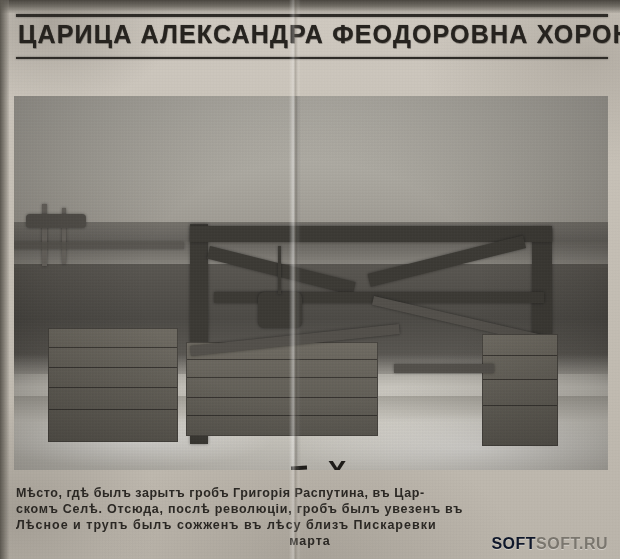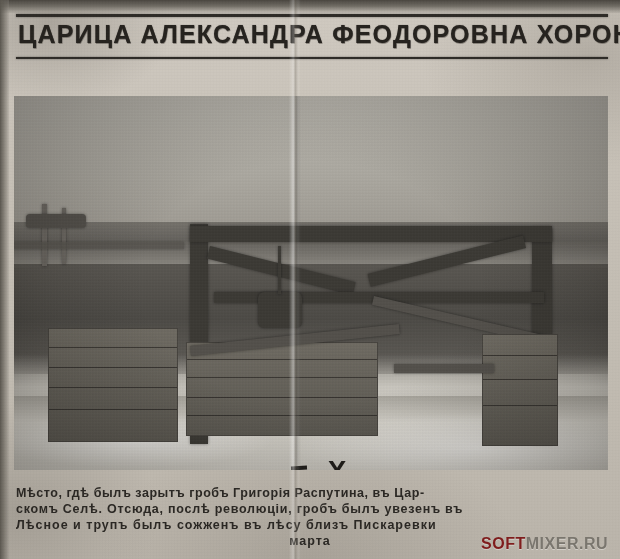--- a/index.html
+++ b/index.html
@@ -232,21 +232,21 @@
     position: absolute;
     right: 12px;
     bottom: 6px;
     font-family: "Liberation Sans", sans-serif;
     font-weight: bold;
     font-size: 16px;
     letter-spacing: 0.5px;
     color: #6f6b63;
     text-shadow: 0 1px 0 rgba(255,255,255,0.35);
   }
-  .watermark .soft { color: #7f1d1d; }
+  .watermark .soft { color: #0f172a; }
   .watermark .mixer { color: #7a766e; }
 </style>
 </head>
 <body>
 
 <div class="page">
   <div class="paper"></div>
   <div class="top-edge"></div>
   <div class="left-edge"></div>
 
@@ -308,15 +308,15 @@
     <span class="line l1">Мѣсто, гдѣ былъ зарытъ гробъ Григорія Распутина, въ Цар-</span>
     <span class="line l2">скомъ Селѣ. Отсюда, послѣ революціи, гробъ былъ увезенъ въ</span>
     <span class="line l3">Лѣсное и трупъ былъ сожженъ въ лѣсу близъ Пискаревки</span>
     <span class="line l4">марта</span>
   </div>
 
   <div class="fold"></div>
   <div class="grain"></div>
 
   <div class="watermark">
-    <span class="soft">SOFT</span><span class="mixer">MIXER.RU</span>
+    <span class="soft">SOFT</span><span class="mixer">SOFT.RU</span>
   </div>
 </div>
 
 </body></html>

